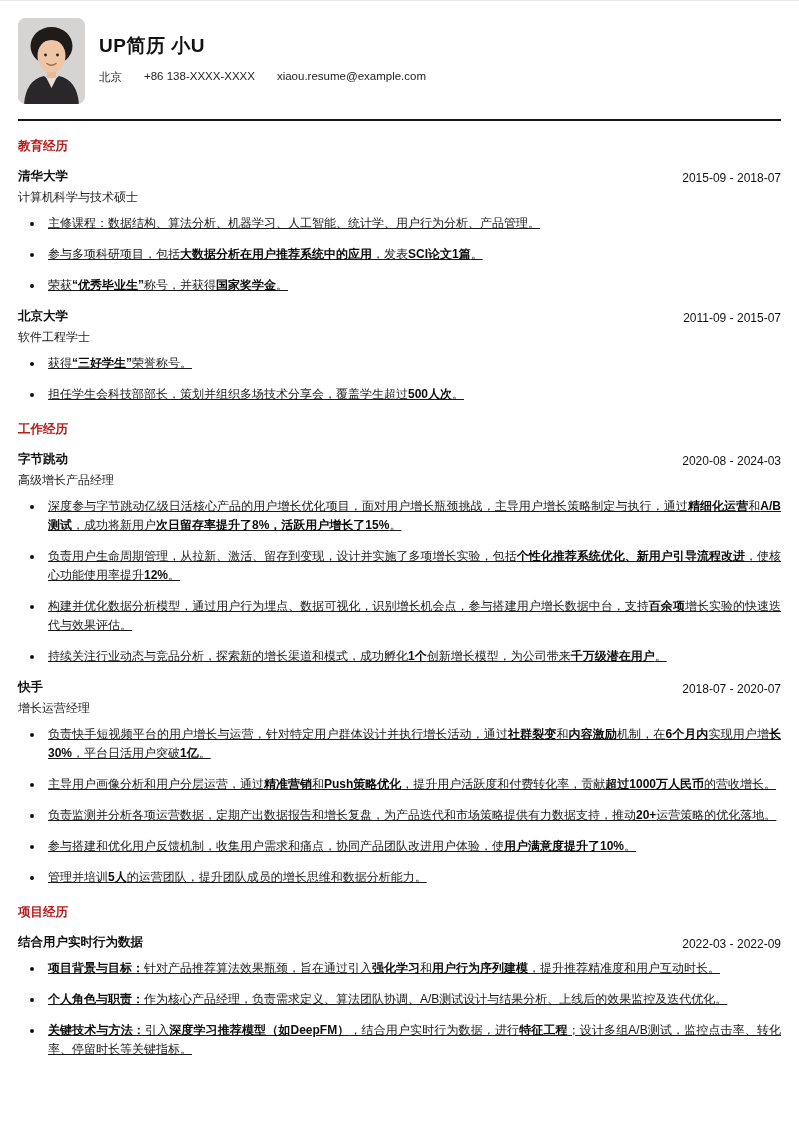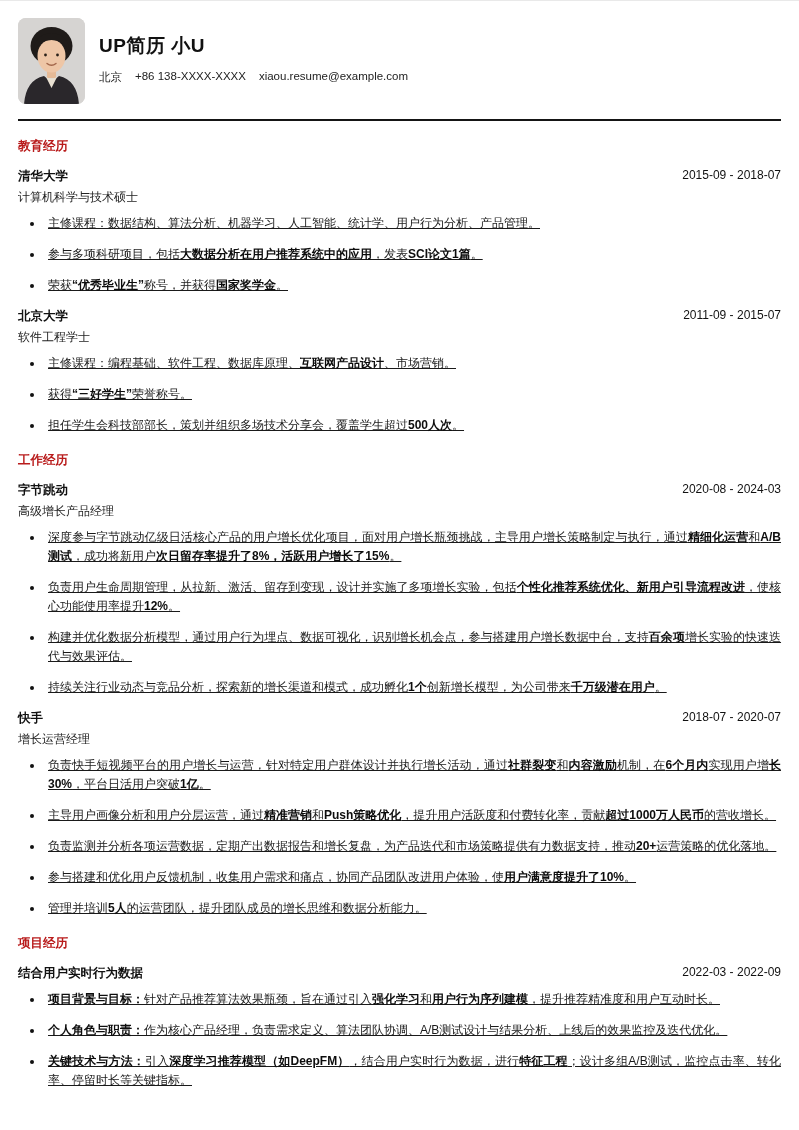--- a/index.html
+++ b/index.html
@@ -15,29 +15,29 @@
   }
   
   .header { display:flex; padding:17px 18px 0 18px; gap:14px; }
   .photo {
     width:67px; height:86px; border-radius:8px; overflow:hidden; flex:0 0 auto;
     background:#d6d4d2;
   }
   .photo svg { display:block; }
   .header-text { padding-top:15px; }
   .name { font-size:19px; font-weight:700; letter-spacing:.5px; color:#111; }
-  .contact { display:flex; column-gap:13px; margin-top:11px; font-size:11.5px; color:#222; }
+  .contact { display:flex; column-gap:22px; margin-top:11px; font-size:11.5px; color:#222; }
   .divider { height:2px; background:#151515; margin:15px 18px 0 18px; }
   
   .content { padding:0 18px; }
   .section { margin-top:17px; }
   .section-title { font-size:12.5px; font-weight:700; color:#b91c1c; }
   .entry { margin-top:13px; }
   .entry:first-of-type { margin-top:5px; }
-  .entry-head { display:flex; justify-content:space-between; align-items:flex-start; }
+  .entry-head { display:flex; justify-content:space-between; align-items:flex-end; }
   .entry-title { font-size:12.5px; font-weight:700; color:#111; }
   .entry-date { font-size:12px; font-weight:400; color:#111; white-space:nowrap; }
   .entry-sub { display:flex; margin-top:4px; font-size:12px; color:#222; }
   .bullet-list { list-style:none; margin-top:8px;text-decoration:underline; }
   .bullet-item {
     position:relative; padding-left:30px; margin-bottom:12px;
     font-size:12px; line-height:19px; text-align:justify; color:#1a1a1a;
   }
   .bullet-item:last-child { margin-bottom:0; }
   .dot {
@@ -96,21 +96,20 @@
         <div class="entry">
           <div class="entry-head">
             <span class="entry-title">北京大学</span>
             <span class="entry-date">2011-09 - 2015-07</span>
           </div>
           <div class="entry-sub">
             <span>软件工程</span>
             <span>学士</span>
           </div>
           <ul class="bullet-list">
-            <li class="bullet-item"><span class="dot"></span><span>主修课程：编程基础、软件工程、数据库原理、</span><b>互联网产品设计</b><span>、市场营销。</span></li>
             <li class="bullet-item"><span class="dot"></span><span>获得</span><b>“三好学生”</b><span>荣誉称号。</span></li>
             <li class="bullet-item"><span class="dot"></span><span>担任学生会科技部部长，策划并组织多场技术分享会，覆盖学生超过</span><b>500人次</b><span>。</span></li>
           </ul>
         </div>
       </div>
       <div class="section">
         <div class="section-title">工作经历</div>
         <div class="entry">
           <div class="entry-head">
             <span class="entry-title">字节跳动</span>

